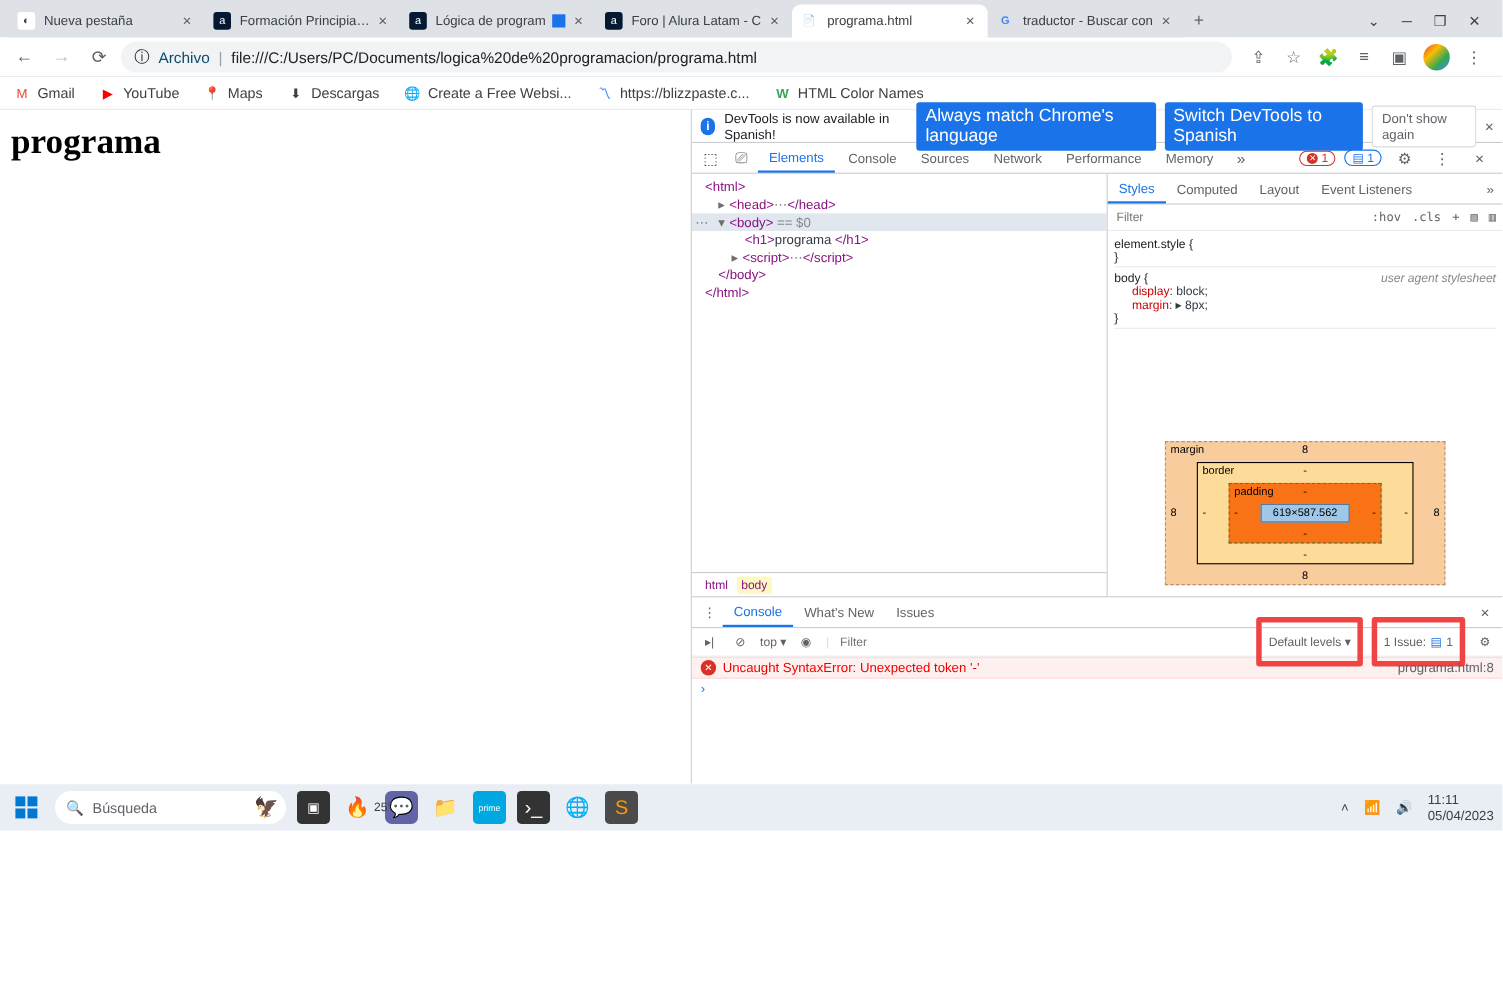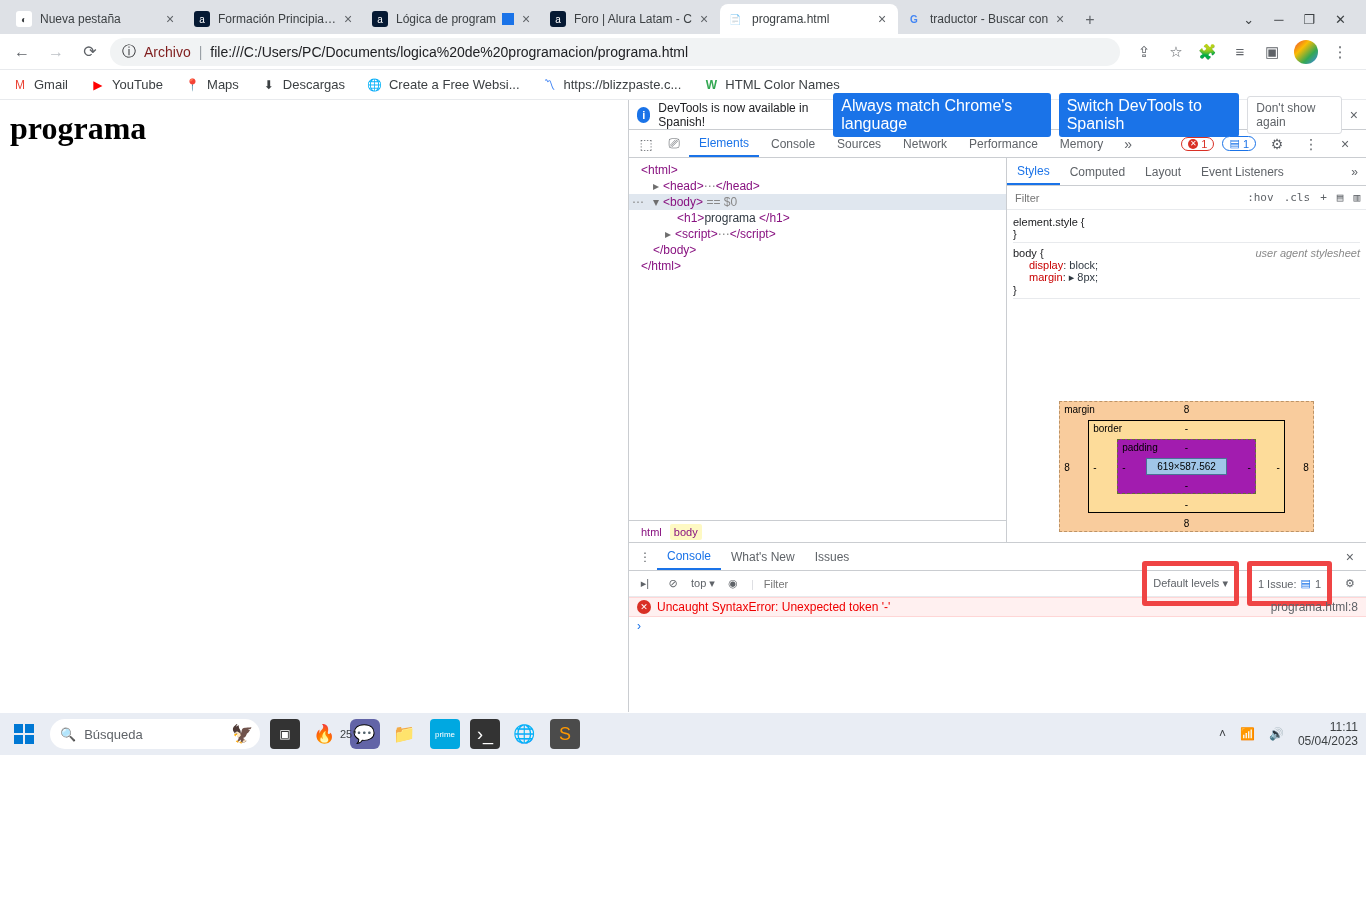--- a/index.html
+++ b/index.html
@@ -14,21 +14,21 @@
 .tab .close{width:16px;height:16px;display:flex;align-items:center;justify-content:center;font-size:14px;color:#5f6368;cursor:pointer}
 .tab-controls{margin-left:auto;display:flex;gap:20px;padding:0 12px;align-items:center;height:30px}
 .tab-controls span{font-size:13px;color:#3c4043;cursor:pointer}
 .newtab{width:28px;height:28px;display:flex;align-items:center;justify-content:center;font-size:16px;color:#5f6368}
 
 
 .addrbar{height:36px;background:#fff;display:flex;align-items:center;padding:0 8px;gap:6px;border-bottom:1px solid #e8eaed}
 .navbtn{width:28px;height:28px;display:flex;align-items:center;justify-content:center;color:#5f6368;font-size:16px;border-radius:14px}
 .navbtn.disabled{color:#bdc1c6}
 .urlbox{flex:1;height:28px;background:#f1f3f4;border-radius:14px;display:flex;align-items:center;padding:0 12px;font-size:14px;color:#202124;gap:8px}
-.urlbox .proto{color:#7f1d1d}
+.urlbox .proto{color:#0c4a6e}
 .urlbox .sep{color:#9aa0a6}
 .addricons{display:flex;gap:12px;padding:0 8px;align-items:center}
 .addricons span{width:20px;height:20px;display:flex;align-items:center;justify-content:center;color:#5f6368;font-size:15px}
 .avatar{width:24px;height:24px;border-radius:12px;background:linear-gradient(135deg,#ea4335,#fbbc04,#34a853,#4285f4)}
 
 
 .bookmarks{height:30px;background:#fff;display:flex;align-items:center;padding:0 12px;gap:22px;border-bottom:1px solid #e8eaed;font-size:13px;color:#3c4043}
 .bm{display:flex;align-items:center;gap:6px;cursor:pointer}
 .bm .ic{width:16px;height:16px;display:flex;align-items:center;justify-content:center;font-size:12px}
 
@@ -76,21 +76,21 @@
 .st-rules{flex:1;padding:4px 6px;font-family:Menlo,Consolas,monospace;font-size:11px;overflow:auto}
 .st-rules .sel2{color:#202124}
 .st-rules .prop{color:#c80000}
 .st-rules .val{color:#303942}
 .st-rules .ua{color:#888;font-style:italic;float:right}
 .st-rules .rule{border-bottom:1px solid #e8eaed;padding:2px 0;margin-bottom:2px}
 
 .boxmodel{padding:10px;display:flex;justify-content:center}
 .bm-margin{background:#f9cc9d;border:1px dashed #bd9366;padding:18px 28px;position:relative;font-size:10px;font-family:Menlo,monospace}
 .bm-border{background:#fddc9a;border:1px solid #000;padding:18px 28px;position:relative}
-.bm-padding{background:#a21caf;border:1px dashed #637133;padding:18px 28px;position:relative}
+.bm-padding{background:#f97316;border:1px dashed #637133;padding:18px 28px;position:relative}
 .bm-content{background:#a0c6e8;border:1px solid #4a7296;padding:2px 10px;white-space:nowrap}
 .bm-lbl{position:absolute;top:2px;left:4px;font-size:10px}
 .bm-val{position:absolute;font-size:10px}
 .bm-t{top:2px;left:50%;transform:translateX(-50%)}
 .bm-b{bottom:2px;left:50%;transform:translateX(-50%)}
 .bm-l{left:4px;top:50%;transform:translateY(-50%)}
 .bm-r{right:4px;top:50%;transform:translateY(-50%)}
 
 .crumbs{height:22px;border-top:1px solid #cacdd1;display:flex;align-items:center;padding:0 8px;font-size:11px;color:#5f6368;gap:4px}
 .crumbs .c{color:#881280;cursor:pointer;padding:2px 4px}
@@ -118,21 +118,21 @@
 
 .taskbar{position:absolute;bottom:151px;left:0;right:0;height:42px;background:#e9edf4;display:flex;align-items:center;padding:0 8px;gap:10px}
 .winbtn{width:32px;height:32px;display:flex;align-items:center;justify-content:center}
 .winlogo{width:20px;height:20px;display:grid;grid-template-columns:1fr 1fr;grid-template-rows:1fr 1fr;gap:2px}
 .winlogo div{background:#0078d4}
 .search{flex:0 0 210px;height:30px;background:#fff;border-radius:15px;display:flex;align-items:center;padding:0 10px;gap:8px;color:#5f6368;font-size:13px;position:relative}
 .search .bird{position:absolute;right:6px;font-size:18px}
 .tbicon{width:30px;height:30px;display:flex;align-items:center;justify-content:center;font-size:18px;border-radius:4px}
 .tbicon.squ{background:#333;color:#fff;font-size:12px}
 .tray{margin-left:auto;display:flex;align-items:center;gap:14px;color:#3c4043;font-size:12px}
-.clock{text-align:right;line-height:1.2}
+.clock{text-align:left;line-height:1.2}
 
 .weather{position:absolute;left:340px;font-size:11px;color:#3c4043}
 </style>
 </head>
 <body>
 
 <div class="tabbar">
   <div class="tab">
       <span class="fav" style="background:#fff">◐</span>
       <span class="title">Nueva pestaña</span>

